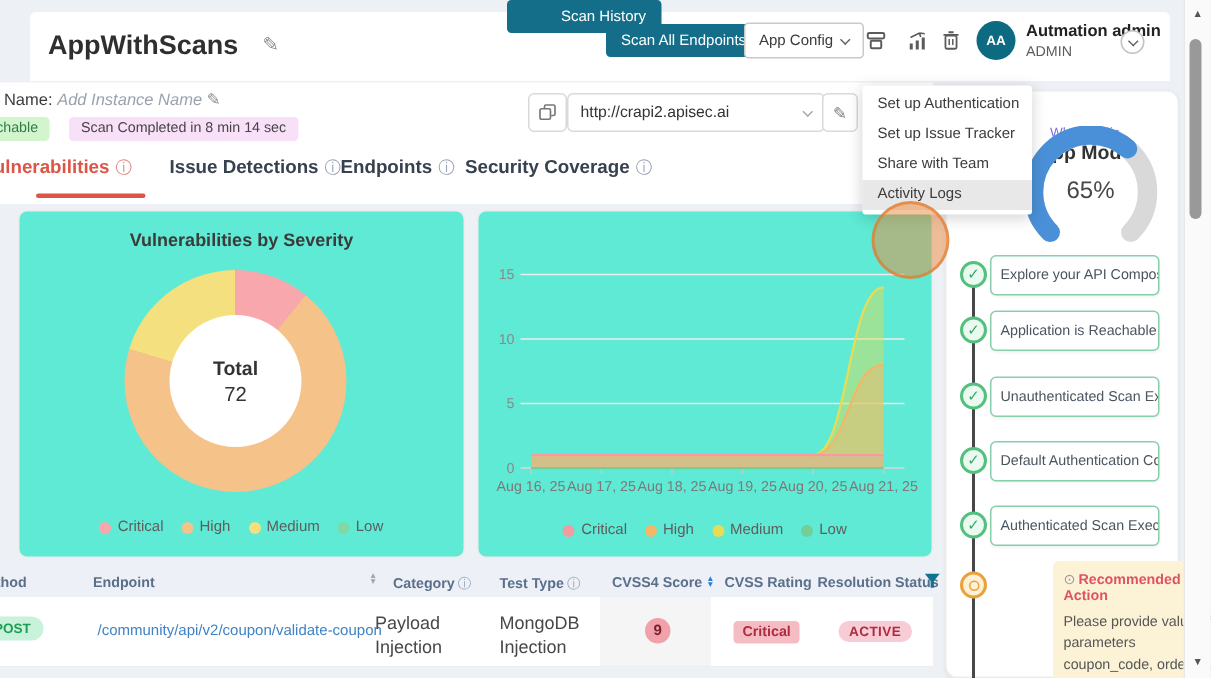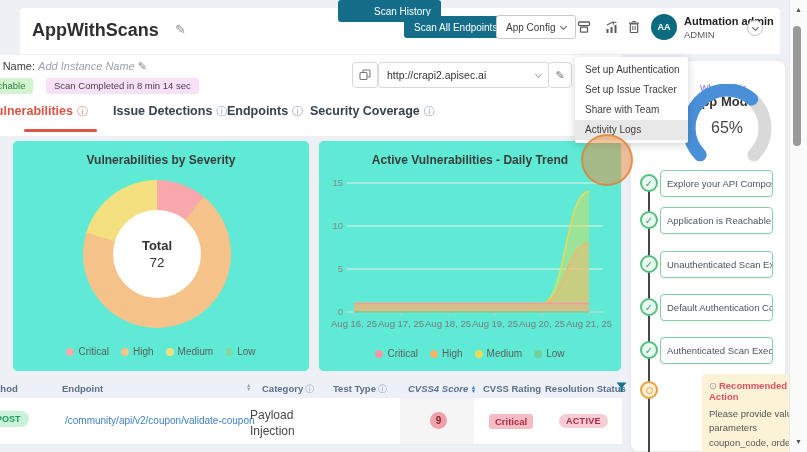--- a/index.html
+++ b/index.html
@@ -197,21 +197,20 @@
           <span>Medium</span>
         </span>
         <span class="li">
           <span class="dot" style="background: rgb(127, 217, 163);"></span>
           <span>Low</span>
         </span>
       </div>
   </div>
 
   <div class="abs card" style="left:318px;top:140px;width:304px;height:232px;">
-    <div class="card-title">Active Vulnerabilities - Daily Trend</div>
     <svg id="trend" width="304" height="172" style="position:absolute;left:0;top:28px;">
         <line x1="28" y1="143" x2="284" y2="143" stroke="#d8d8d8" stroke-width="1"></line>
         <text x="24" y="146" text-anchor="end" font-size="9.5" fill="#8a8a8a">0</text>
         <line x1="28" y1="100" x2="284" y2="100" stroke="#ececec" stroke-width="1"></line>
         <text x="24" y="103" text-anchor="end" font-size="9.5" fill="#8a8a8a">5</text>
         <line x1="28" y1="57" x2="284" y2="57" stroke="#ececec" stroke-width="1"></line>
         <text x="24" y="60" text-anchor="end" font-size="9.5" fill="#8a8a8a">10</text>
         <line x1="28" y1="14" x2="284" y2="14" stroke="#ececec" stroke-width="1"></line>
         <text x="24" y="17" text-anchor="end" font-size="9.5" fill="#8a8a8a">15</text>
         <line x1="35" y1="143" x2="35" y2="147" stroke="#c9c9c9" stroke-width="1"></line>
@@ -294,36 +293,37 @@
 
   <div class="abs tbl-head"></div>
   <div class="th" style="left:-16px;">Method</div>
   <div class="th" style="left:62px;">Endpoint</div>
   <div class="th" style="left:246px;top:381px;"><span class="sort">
         <span>▲</span>
         <span>▼</span>
       </span></div>
   <div class="th" style="left:262px;"><span>Category</span><span class="info">ⓘ</span></div>
   <div class="th" style="left:333px;"><span>Test Type</span><span class="info">ⓘ</span></div>
-  <div class="th" style="left:408px;font-style:italic;"><span>CVSS4 Score</span> <span class="sort blue">
+  <div class="th" style="left:408px;"><span>CVSS4 Score</span> <span class="sort blue">
         <span>▲</span>
         <span>▼</span>
       </span></div>
   <div class="th" style="left:483px;">CVSS Rating</div>
   <div class="th" style="left:545px;">Resolution Status</div>
   <svg class="abs" style="left:616px;top:382px;z-index:3;" width="11" height="11" viewBox="0 0 10 10">
     <path d="M0.5 0.5 H9.5 L6 4.8 V9 L4 9 V4.8 Z" fill="#0e7490"></path>
   </svg>
 
   <div class="abs score-band"></div>
   <div class="abs row-border"></div>
 
   <span class="abs method-badge">POST</span>
   <span class="abs endpoint-link">/community/api/v2/coupon/validate-coupon</span>
   <div class="cell-2line" style="left:250px;width:50px;">Payload Injection</div>
+  <div class="cell-2line" style="left:333px;width:56px;">MongoDB Injection</div>
   <div class="abs score-badge">9</div>
   <span class="abs rating-badge">Critical</span>
   <span class="abs status-badge">ACTIVE</span>
 
   <div class="abs scrollbar"></div>
   <div class="scroll-arrow" style="top:6px;">▲</div>
   <div class="abs scroll-thumb"></div>
   <div class="scroll-arrow" style="top:438px;">▼</div>
 
 </div>

